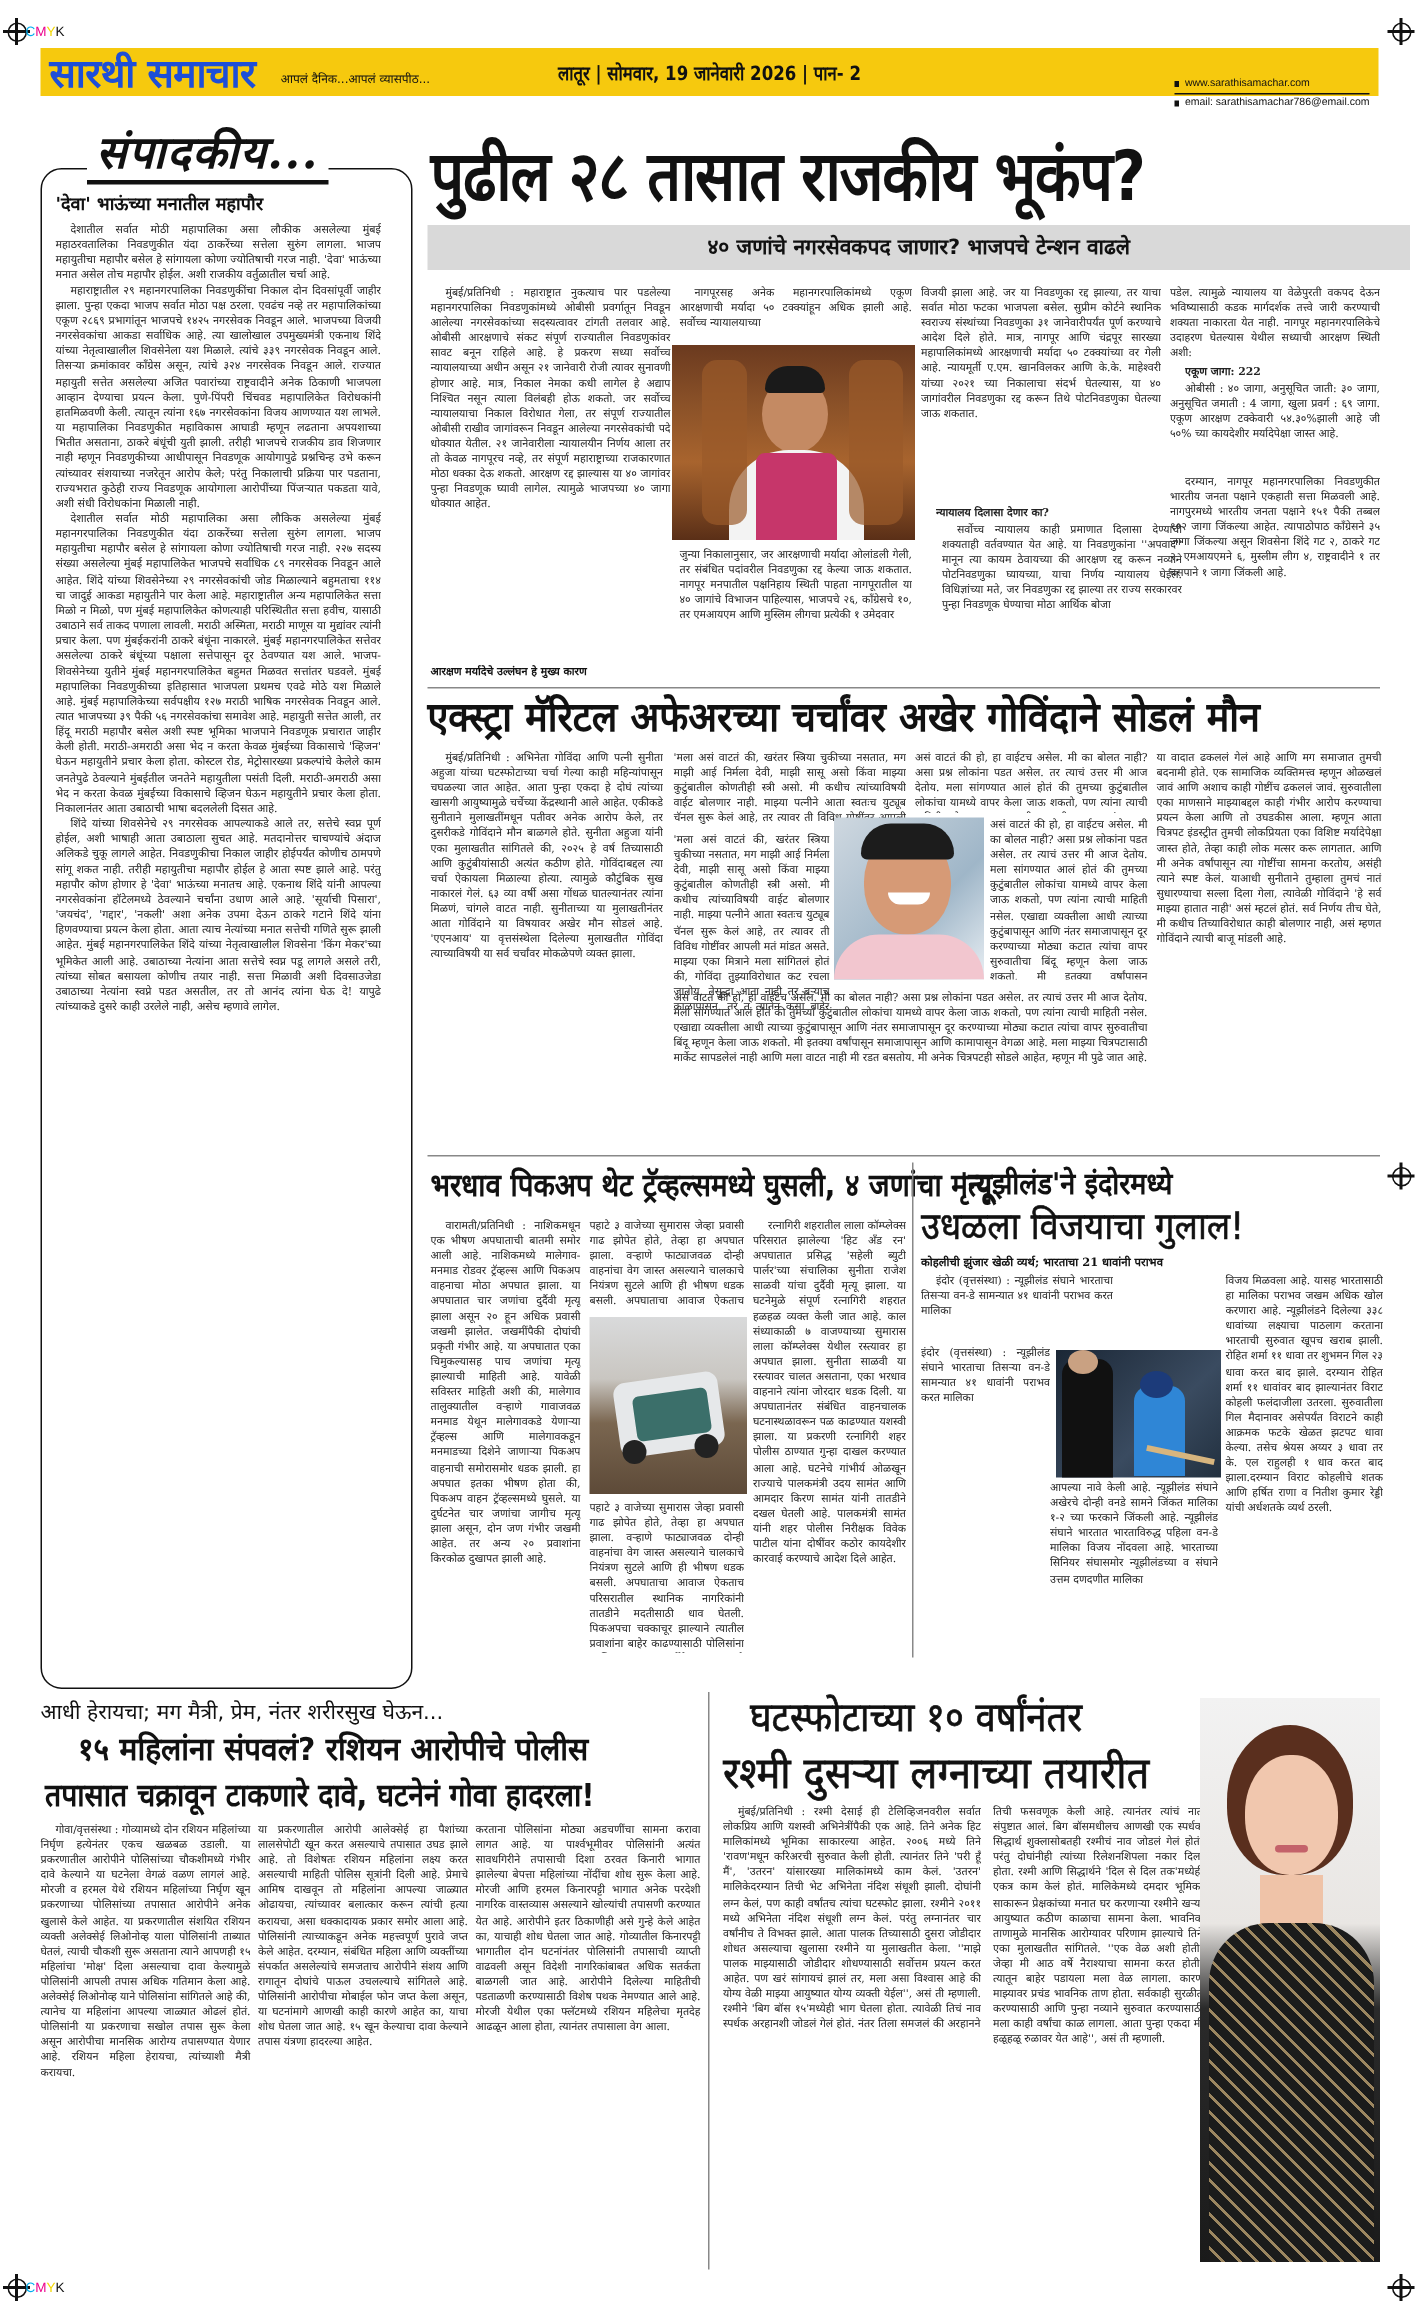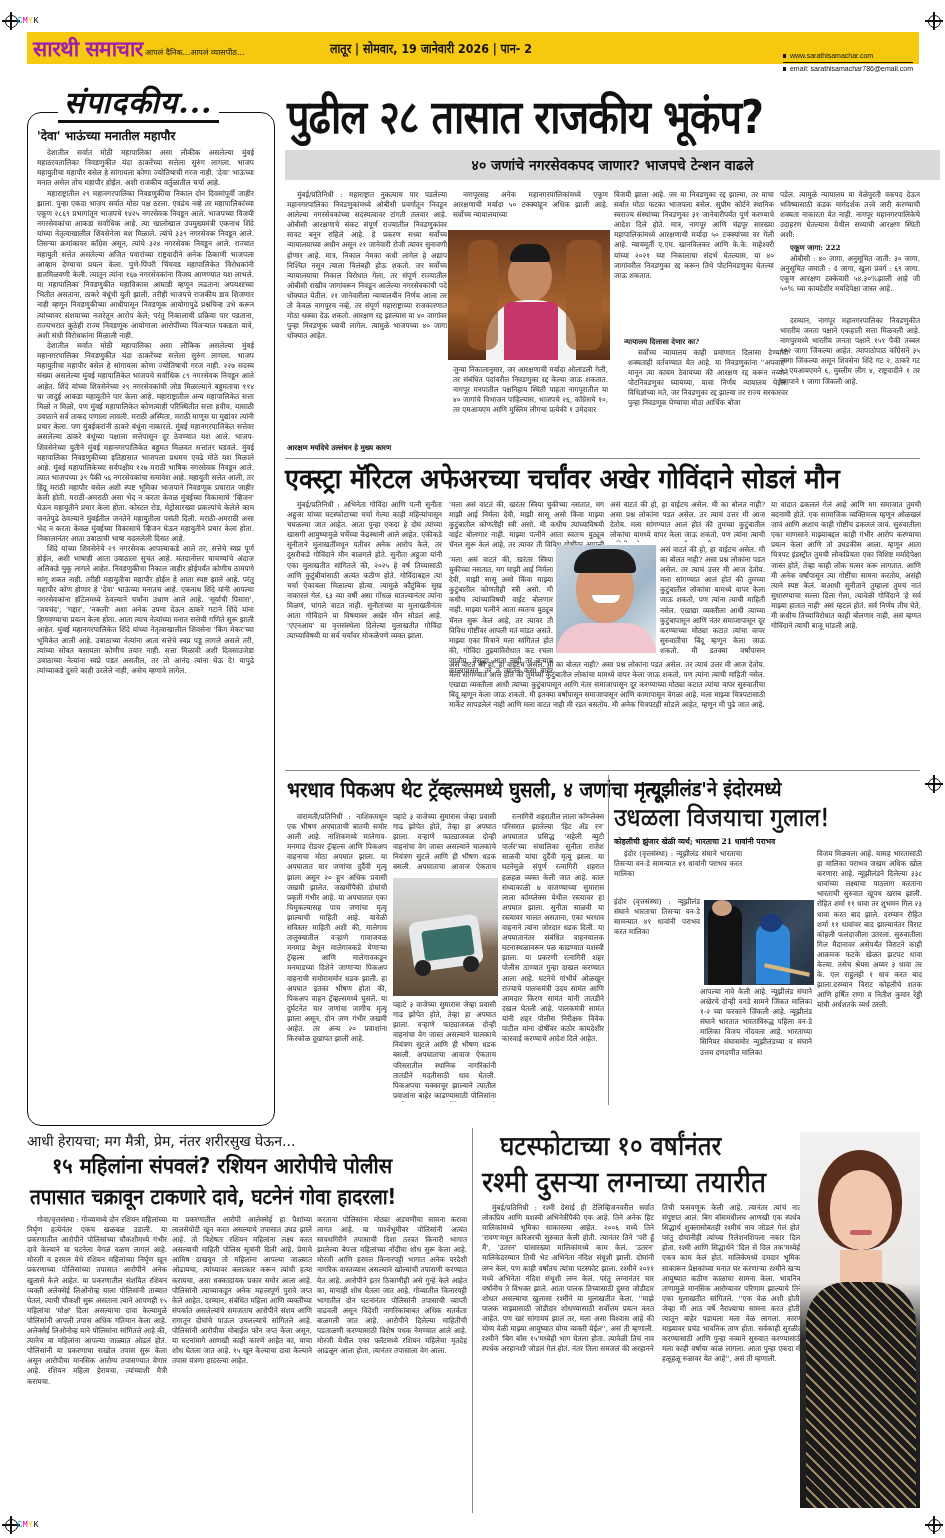--- a/index.html
+++ b/index.html
@@ -3,25 +3,25 @@
 <meta charset="utf-8">
 <style>
 *{box-sizing:border-box;margin:0;padding:0}
 html,body{width:945px;height:1538px;background:#fff;overflow:hidden}
 body{position:relative;font-family:"DejaVu Serif",serif;color:#111}
 .abs{position:absolute}
 .reg{position:absolute;width:18px;height:18px}
 .reg:before{content:"";position:absolute;left:3px;top:3px;width:11px;height:11px;border:1.5px solid #111;border-radius:50%}
 .reg:after{content:"";position:absolute;left:0;top:8px;width:18px;height:1.5px;background:#111}
 .reg i{position:absolute;left:8px;top:0;width:1.5px;height:18px;background:#111}
-.cmyk{position:absolute;font-family:Liberation Mono, monospace;font-size:9px;letter-spacing:0}
+.cmyk{position:absolute;font-family:Liberation Sans, sans-serif;font-size:9px;letter-spacing:0}
 .cmyk .c{color:#00aeef}.cmyk .m{color:#ec008c}.cmyk .y{color:#f2d600}.cmyk .k{color:#111}
 .masthead{position:absolute;left:27px;top:32px;width:892px;height:32px;background:#f6c90e;display:flex;align-items:center}
-.mh-logo{font-family:"DejaVu Sans",sans-serif;font-weight:bold;color:#a21caf;font-size:21px;margin-left:6px;letter-spacing:-0.5px}
-.mh-tag{font-family:"DejaVu Sans",sans-serif;font-size:8px;margin-left:2px;margin-top:6px}
+.mh-logo{font-family:"DejaVu Sans",sans-serif;font-weight:bold;color:#1d4ed8;font-size:26px;margin-left:6px;letter-spacing:-0.5px}
+.mh-tag{font-family:"DejaVu Sans",sans-serif;font-size:8px;margin-left:17px;margin-top:6px}
 .mh-date{font-family:"DejaVu Sans",sans-serif;font-size:13px;font-weight:bold;margin-left:85px;transform:scaleX(.85);transform-origin:left}
 .mh-links{position:absolute;right:6px;top:18px;font-family:Liberation Sans, sans-serif;font-size:7px;line-height:12px}
 .mh-links div{padding-left:7px;position:relative}
 .mh-links div:before{content:"";position:absolute;left:0;top:4px;width:3px;height:4px;background:#111}
 .mh-links div:first-child{border-bottom:1px solid #111}
 .col-text{font-size:7.2px;line-height:10.1px;text-align:justify;color:#222;overflow:hidden}
 .col-text p{text-indent:10px}
 
 .edit-title{position:absolute;left:58px;top:86px;font-family:"DejaVu Serif",serif;font-style:italic;font-size:30px;font-weight:bold;letter-spacing:1px;border-bottom:3px solid #111;line-height:34px}
 .edit-box{position:absolute;left:27px;top:112px;width:248px;height:1014px;border:1.5px solid #111;border-radius:14px;padding:14px 20px 8px 9px}

